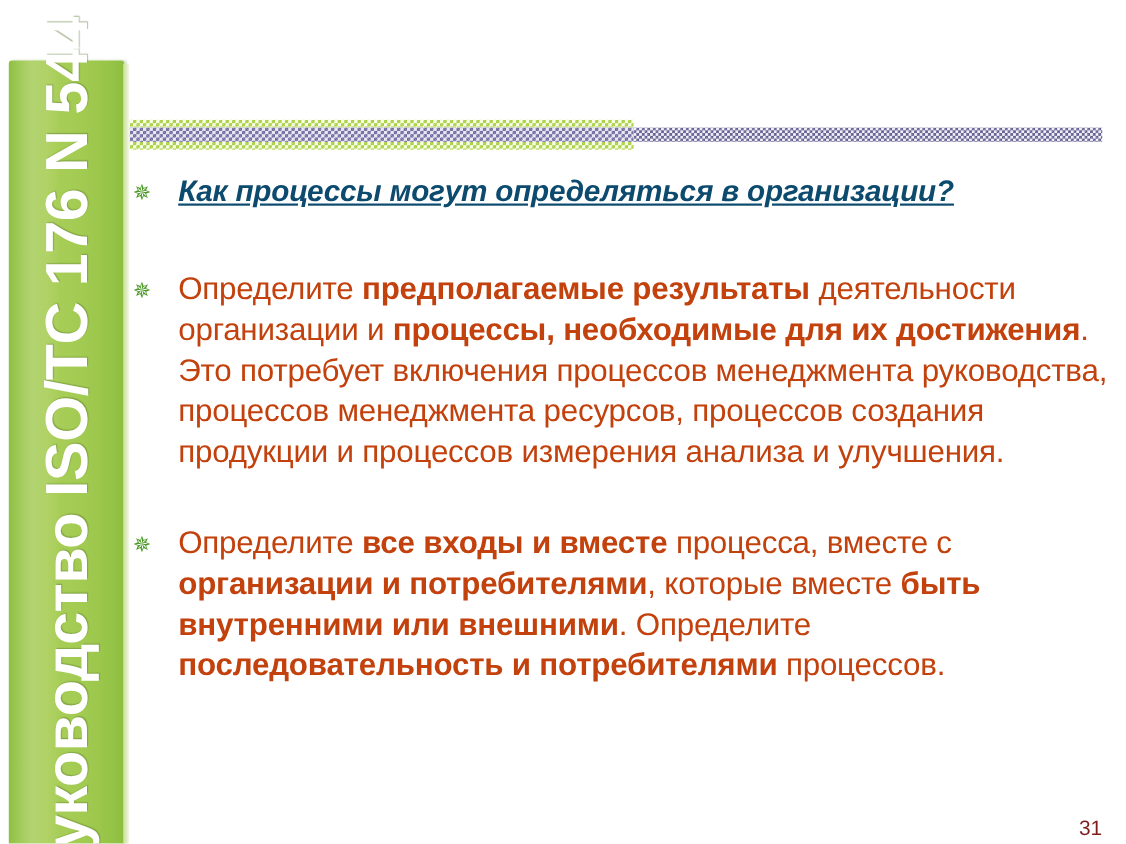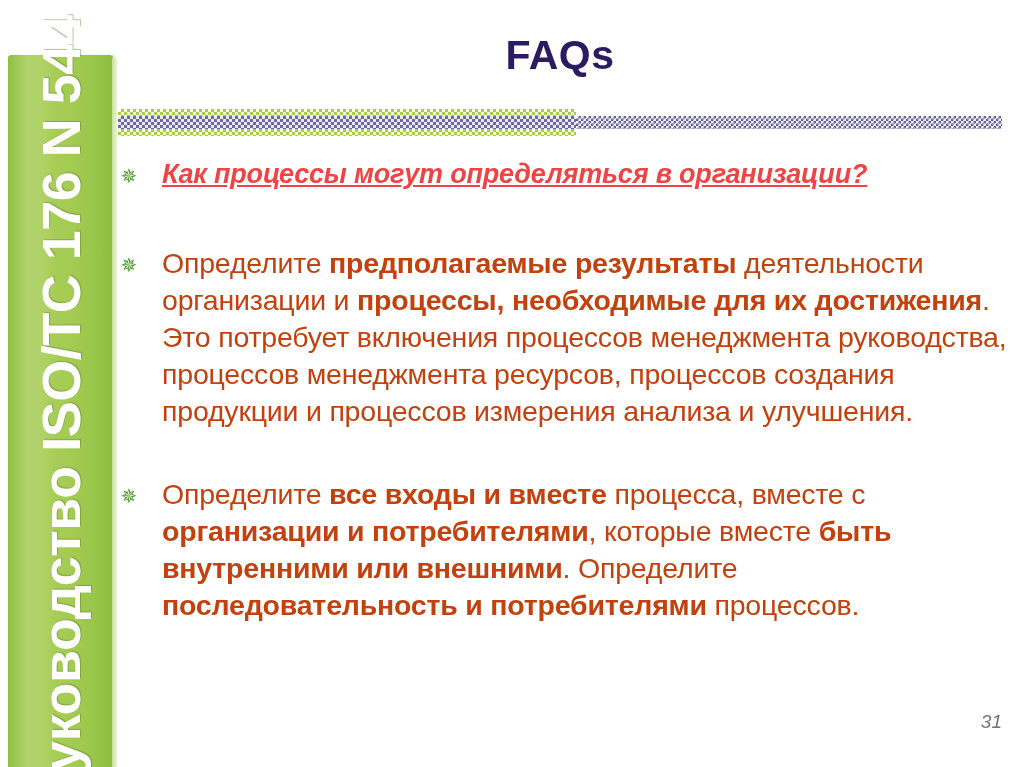--- a/index.html
+++ b/index.html
@@ -160,55 +160,53 @@
     text-align: center;
   }
   .bullet-text {
     flex: 1 1 auto;
     color: #c2410c;
     font-size: 28.5px;
     line-height: 1.30;
     letter-spacing: -0.2px;
   }
   .bullet-q .bullet-text {
-    color: #ef4444;
+    color: #0c4a6e;
     font-weight: bold;
     font-style: italic;
     text-decoration: underline;
     font-size: 27px;
     line-height: 1.22;
   }
   .bullet-q .bullet-mark { margin-top: 8px; }
   .b { font-weight: bold; }
 
   .gap-1 { height: 54px; }
   .gap-2 { height: 46px; }
 
   
   .page-number {
     position: absolute;
     right: 22px;
-    bottom: 34px;
-    color: #737373;
+    bottom: 2px;
+    color: #7f1d1d;
     font-size: 19px;
-    font-style: italic;
   }
 </style>
 </head>
 <body>
 
 <div class="slide">
 
   <div class="sidebar">
     <div class="sidebar-highlight"></div>
     <div class="sidebar-label">Руководство ISO/TC 176 N 544</div>
   </div>
   <div class="sidebar-edge"></div>
 
-  <div class="title">FAQs</div>
 
   <div class="divider-wrap">
     <div class="band-green-top"></div>
     <div class="band-purple-left"></div>
     <div class="band-purple-right"></div>
     <div class="band-green-bottom"></div>
   </div>
 
   <div class="content">
 

